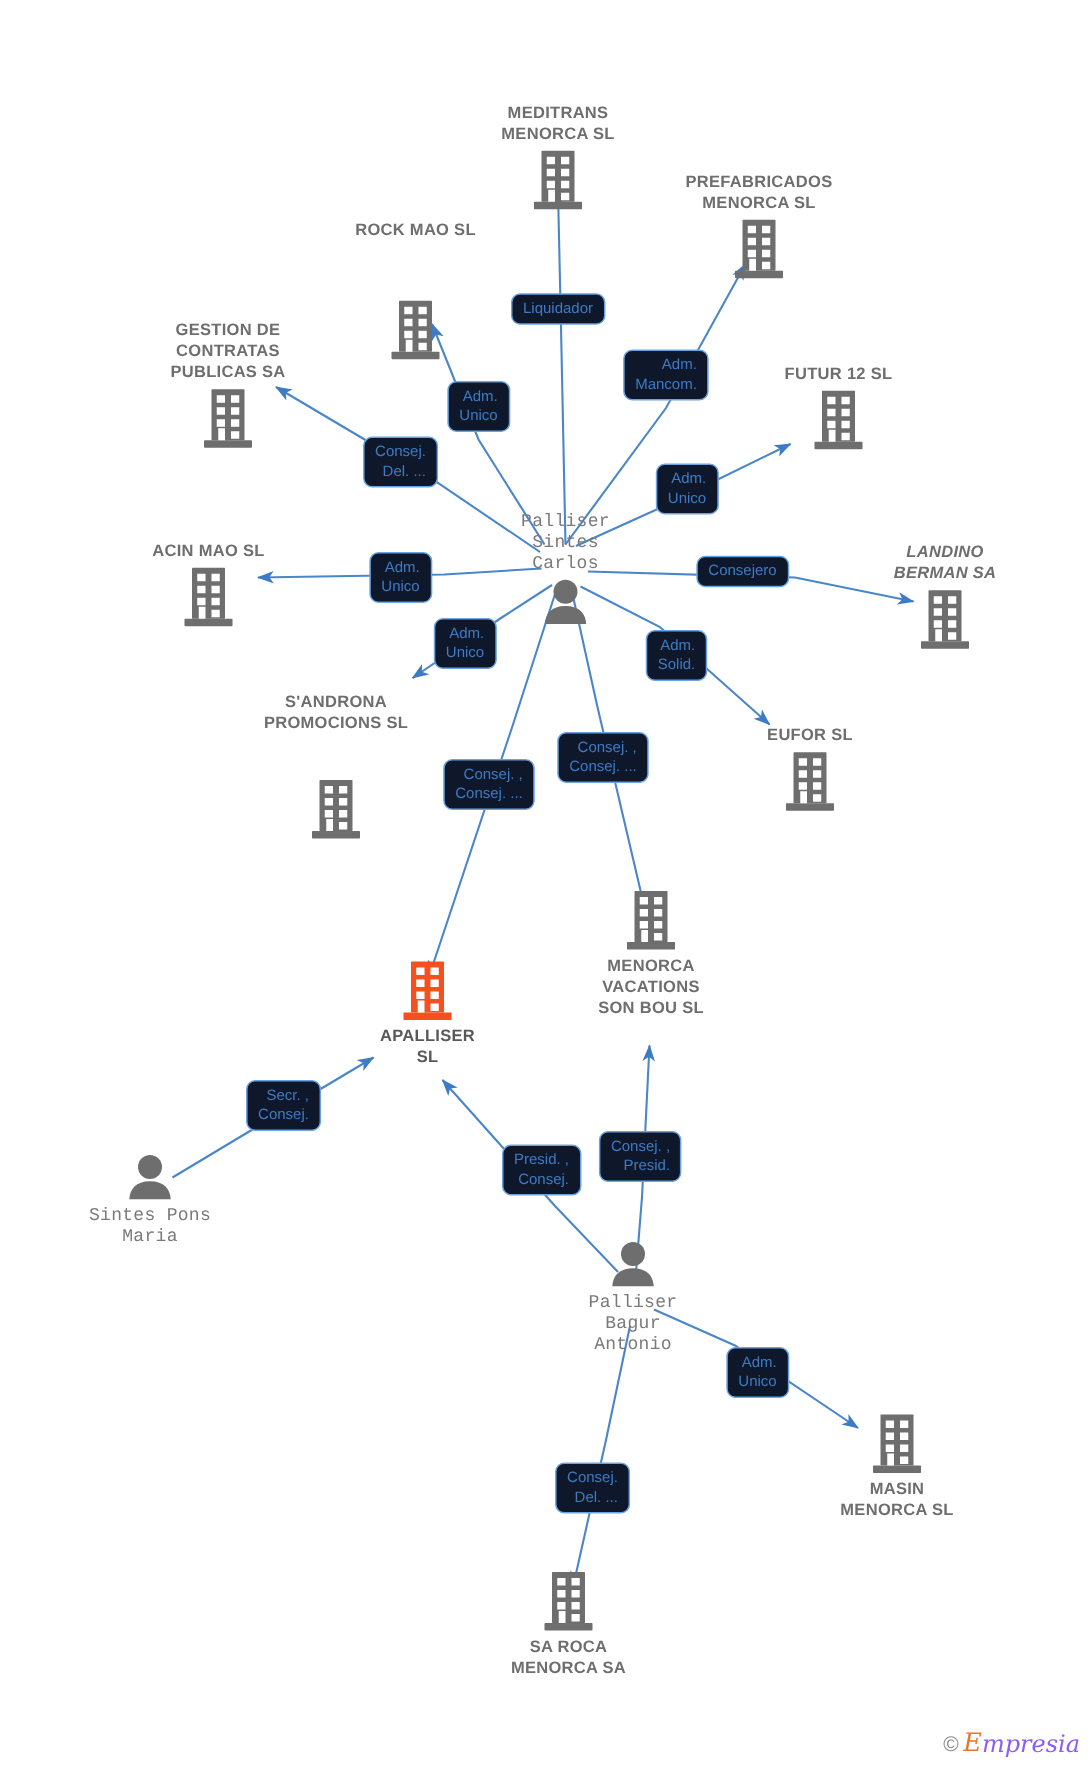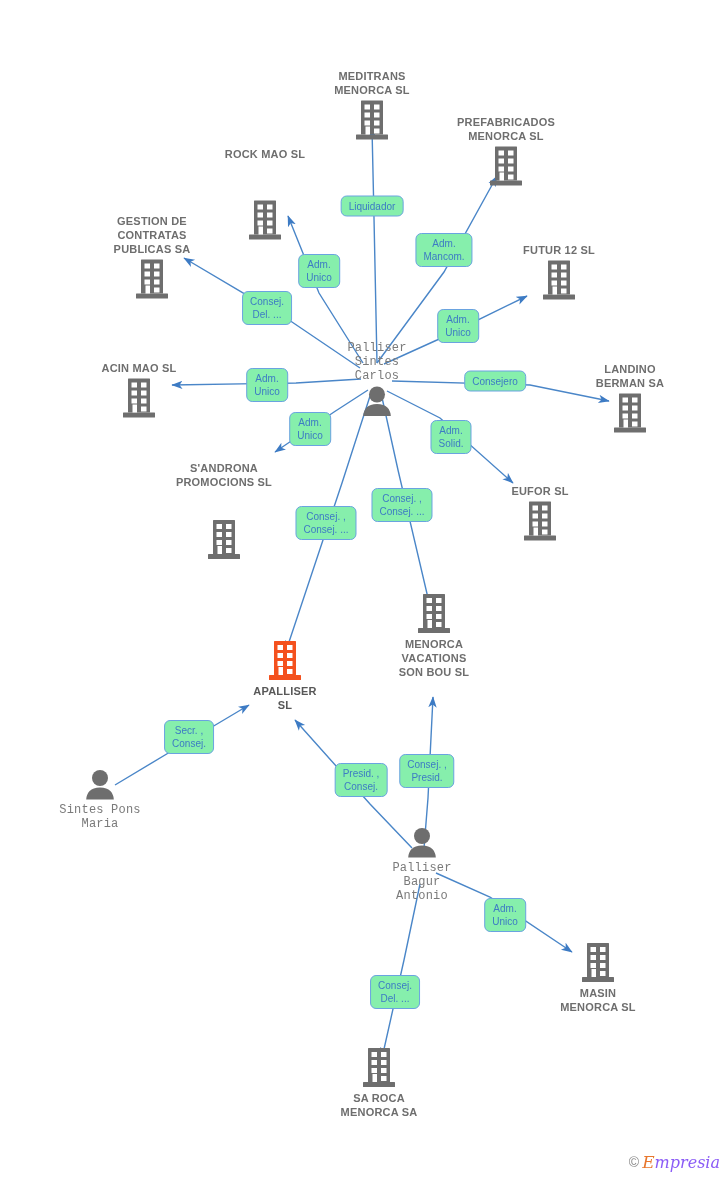--- a/index.html
+++ b/index.html
@@ -12,23 +12,23 @@
         width:150px;display:flex;flex-direction:column;align-items:center;}
   .node .ico{display:block;}
   .node .lbl{font-size:11.5px;line-height:14px;color:#6e6e6e;letter-spacing:.2px;
              margin-top:2px;white-space:pre-line;}
   .node.person .lbl{font-size:12px;color:#7a7a7a;font-family:Liberation Mono, monospace;}
   .node.company .lbl{font-weight:bold;font-size:11px;color:#6e6e6e;}
   .node.highlight .lbl{font-weight:bold;color:#585858;}
   .node.above .lbl{order:-1;margin-top:0;margin-bottom:3px;}
 
   .elabel{position:absolute;transform:translate(-50%,-50%);
-          background:#86efac;border:1px solid #6aa3e0;border-radius:6px;
+          background:#0f172a;border:1px solid #6aa3e0;border-radius:6px;
           color:#3d7bc4;font-size:10px;line-height:13px;
-          padding:3px 7px;text-align:center;white-space:pre-line;
+          padding:3px 7px;text-align:right;white-space:pre-line;
           box-sizing:border-box;}
 
   #watermark{position:absolute;right:8px;bottom:8px;display:flex;
              align-items:center;gap:3px;}
   #watermark .c{color:#8a8a8a;font-size:14px;}
   #watermark .e{color:#e8772e;font-size:17px;font-style:italic;
                 font-family:"DejaVu Serif",serif;}
   #watermark .rest{color:#8b5cf6;font-size:16px;font-style:italic;
                    font-family:"DejaVu Serif",serif;margin-left:-3px;}
 </style>
@@ -121,21 +121,21 @@
     <rect x="9.5" y="13" width="5.5" height="5" fill="#ffffff"></rect>
     <rect x="19" y="13" width="5.5" height="5" fill="#ffffff"></rect>
     <rect x="9.5" y="21" width="5.5" height="5" fill="#ffffff"></rect>
     <rect x="19" y="21" width="5.5" height="5" fill="#ffffff"></rect>
     <rect x="19" y="29" width="5.5" height="5" fill="#ffffff"></rect>
     <rect x="10.5" y="27" width="4.5" height="8" fill="#ffffff"></rect>
   </svg>
         <span class="lbl">PREFABRICADOS
 MENORCA SL</span>
       </div>
-      <div class="node company above" style="left: 265px; top: 194px; gap: 36px;">
+      <div class="node company above" style="left: 277px; top: 194px; gap: 36px;">
         <svg class="ico" width="34" height="42" viewBox="0 0 34 42" fill="#6e6e6e">
     <rect x="6" y="1" width="22" height="34" rx="0.5"></rect>
     <rect x="1" y="35" width="32" height="5" rx="0.5"></rect>
     <rect x="9.5" y="5" width="5.5" height="5" fill="#ffffff"></rect>
     <rect x="19" y="5" width="5.5" height="5" fill="#ffffff"></rect>
     <rect x="9.5" y="13" width="5.5" height="5" fill="#ffffff"></rect>
     <rect x="19" y="13" width="5.5" height="5" fill="#ffffff"></rect>
     <rect x="9.5" y="21" width="5.5" height="5" fill="#ffffff"></rect>
     <rect x="19" y="21" width="5.5" height="5" fill="#ffffff"></rect>
     <rect x="19" y="29" width="5.5" height="5" fill="#ffffff"></rect>
@@ -183,21 +183,21 @@
     <rect x="19" y="5" width="5.5" height="5" fill="#ffffff"></rect>
     <rect x="9.5" y="13" width="5.5" height="5" fill="#ffffff"></rect>
     <rect x="19" y="13" width="5.5" height="5" fill="#ffffff"></rect>
     <rect x="9.5" y="21" width="5.5" height="5" fill="#ffffff"></rect>
     <rect x="19" y="21" width="5.5" height="5" fill="#ffffff"></rect>
     <rect x="19" y="29" width="5.5" height="5" fill="#ffffff"></rect>
     <rect x="10.5" y="27" width="4.5" height="8" fill="#ffffff"></rect>
   </svg>
         <span class="lbl">ACIN MAO  SL</span>
       </div>
-      <div class="node company above" style="left: 630px; top: 398px;">
+      <div class="node company above" style="left: 630px; top: 398px; font-style: italic;">
         <svg class="ico" width="34" height="42" viewBox="0 0 34 42" fill="#6e6e6e">
     <rect x="6" y="1" width="22" height="34" rx="0.5"></rect>
     <rect x="1" y="35" width="32" height="5" rx="0.5"></rect>
     <rect x="9.5" y="5" width="5.5" height="5" fill="#ffffff"></rect>
     <rect x="19" y="5" width="5.5" height="5" fill="#ffffff"></rect>
     <rect x="9.5" y="13" width="5.5" height="5" fill="#ffffff"></rect>
     <rect x="19" y="13" width="5.5" height="5" fill="#ffffff"></rect>
     <rect x="9.5" y="21" width="5.5" height="5" fill="#ffffff"></rect>
     <rect x="19" y="21" width="5.5" height="5" fill="#ffffff"></rect>
     <rect x="19" y="29" width="5.5" height="5" fill="#ffffff"></rect>

